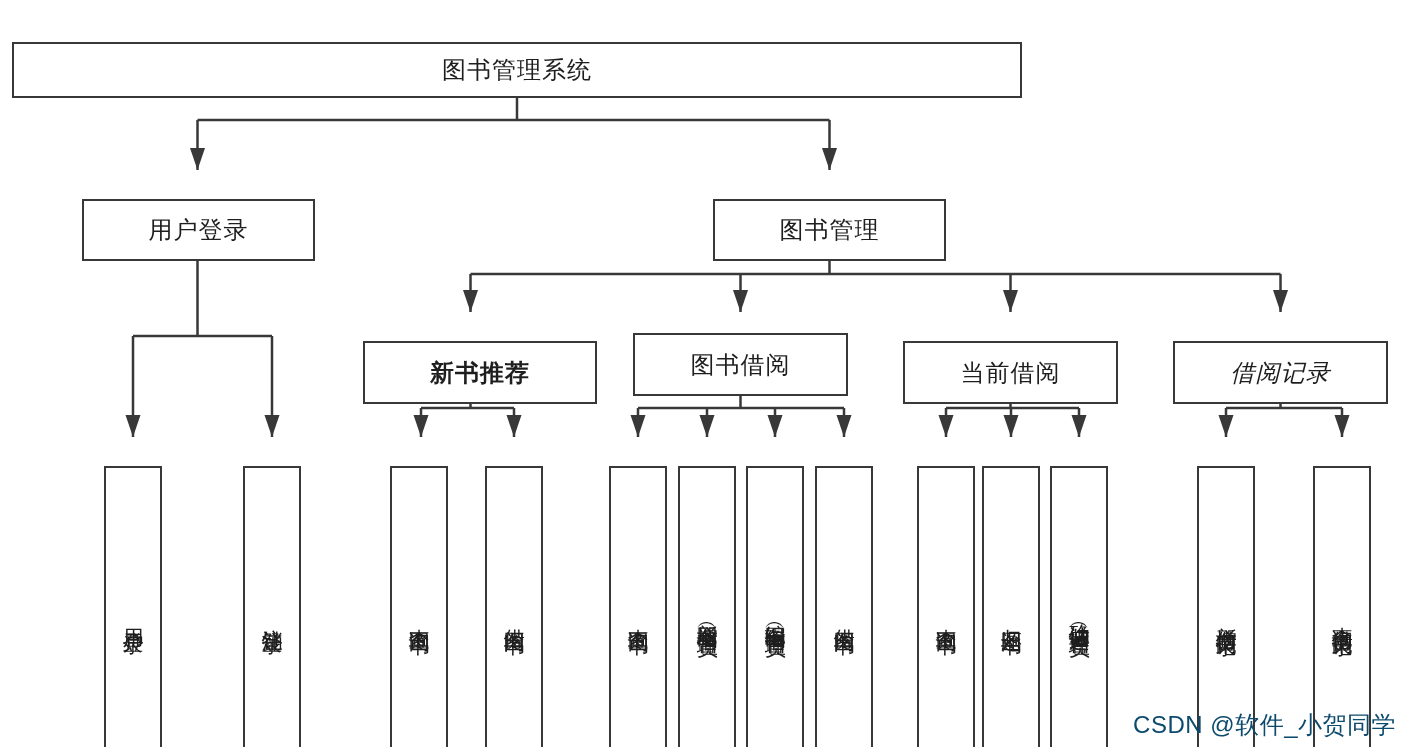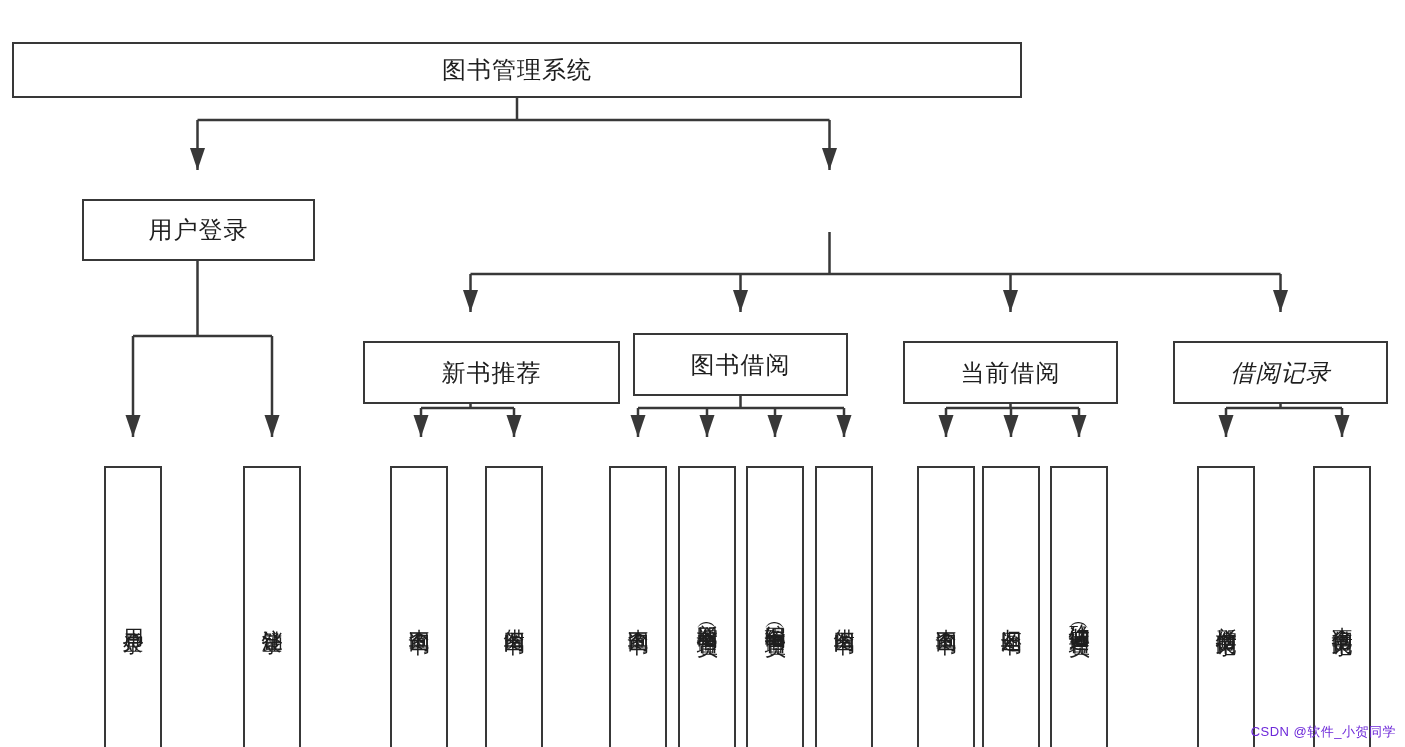--- a/index.html
+++ b/index.html
@@ -34,23 +34,23 @@
   }
   .v-node {
     writing-mode: vertical-rl;
     font-size: 21px;
     letter-spacing: 2px;
   }
   .watermark {
     position: absolute;
     right: 9px;
     bottom: 6px;
-    font-size: 13px;
+    font-size: 24px;
     letter-spacing: 0.5px;
-    color: #6d28d9;
+    color: #0c4a6e;
     z-index: 5;
     white-space: nowrap;
   }
 </style>
 </head>
 <body>
 
 <div class="canvas">
 
   <svg class="connectors" width="1405" height="747" viewBox="0 0 1405 747">
@@ -109,22 +109,23 @@
       <polygon points="1011,437 1003.5,415 1018.5,415"></polygon>
       <polygon points="1079,437 1071.5,415 1086.5,415"></polygon>
       <polygon points="1226,437 1218.5,415 1233.5,415"></polygon>
       <polygon points="1342,437 1334.5,415 1349.5,415"></polygon>
     </g>
   </svg>
 
   <div class="node h-node" style="left:12px; top:13px; width:1010px; height:56px;">图书管理系统</div>
 
   <div class="node h-node" style="left:82px; top:170px; width:233px; height:62px;">用户登录</div>
+  <div class="node h-node" style="left:713px; top:170px; width:233px; height:62px;">图书管理</div>
 
-  <div class="node h-node" style="left:363px; top:312px; width:257px; height:63px;">新书推荐</div>
+  <div class="node h-node" style="left:363px; top:312px; width:234px; height:63px;font-weight:bold;">新书推荐</div>
   <div class="node h-node" style="left:633px; top:304px; width:215px; height:63px;">图书借阅</div>
   <div class="node h-node" style="left:903px; top:312px; width:215px; height:63px;text-align:right;">当前借阅</div>
   <div class="node h-node" style="left:1173px; top:312px; width:215px; height:63px;font-style:italic;">借阅记录</div>
 
   <div class="node v-node" style="left:104px; top:437px; width:58px; height:300px;">用户登录</div>
   <div class="node v-node" style="left:243px; top:437px; width:58px; height:300px;">注销登录</div>
 
   <div class="node v-node" style="left:390px; top:437px; width:58px; height:300px;">查询图书</div>
   <div class="node v-node" style="left:485px; top:437px; width:58px; height:300px;">借阅图书</div>
 

